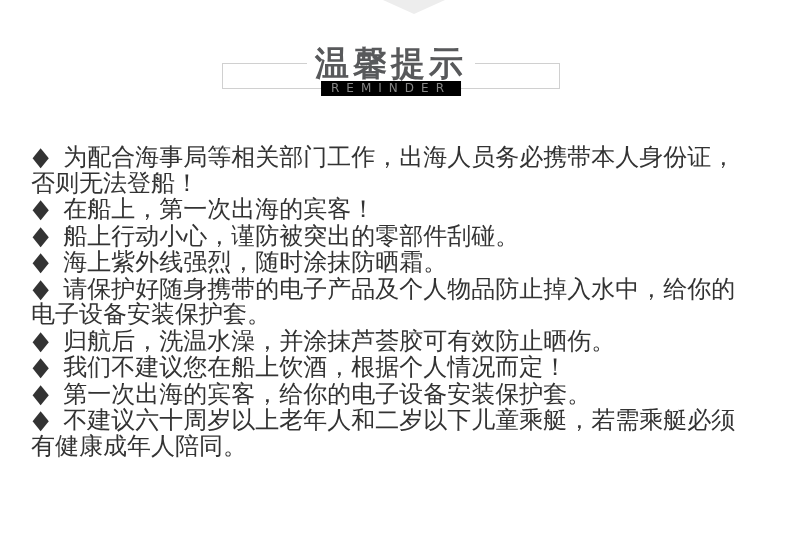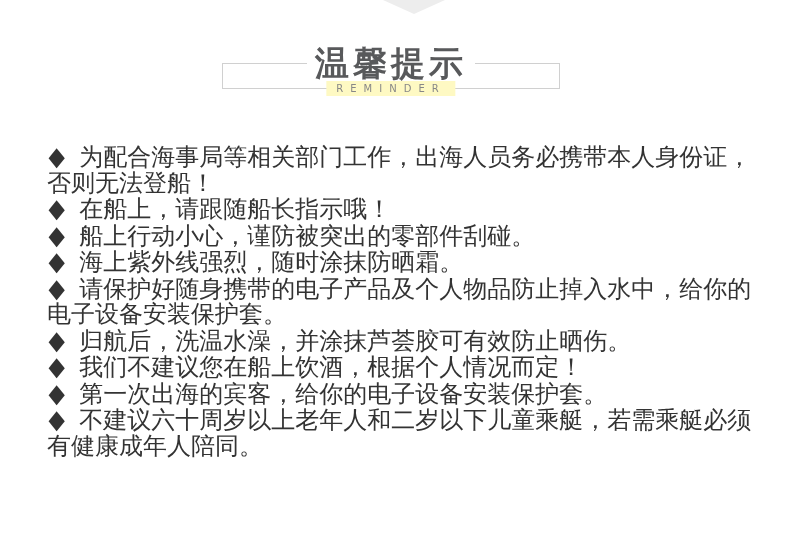--- a/index.html
+++ b/index.html
@@ -50,40 +50,39 @@
     line-height: 36px;
     font-weight: 700;
     letter-spacing: 4px;
     color: #58595b;
   }
   .header-subtitle {
     position: absolute;
     left: 50%;
     bottom: -8px;
     transform: translateX(-50%);
-    background: #fef9c3;
+    background: #000000;
     padding: 0 10px;
     white-space: nowrap;
-    font-size: 10px;
+    font-size: 12px;
     line-height: 15px;
     letter-spacing: 7px;
     color: #878787;
     text-align: right;
   }
   
   .notice {
     position: absolute;
     left: 31px;
     top: 144px;
     width: 714px;
     color: #333333;
     font-size: 24px;
     line-height: 25.5px;
     text-align: left;
-    margin-left: 16px;
   }
   .notice p.item {
     margin: 0;
     padding: 0;
   }
   .notice .bullet {
     display: inline-block;
     font-size: 25px;
     line-height: 25.5px;
     margin-right: 13px;
@@ -101,21 +100,21 @@
 
   <div class="header-box">
     <div class="header-title">温馨提示</div>
     <div class="header-subtitle">REMINDER</div>
   </div>
 
   <div class="notice">
     <p class="item"><span class="bullet">◆</span><span class="item-text">为配合海事局等相关部门工作，出海人员务必携带本人身份证，否则无法登船！</span></p>
 
 
-    <p class="item"><span class="bullet">◆</span><span class="item-text">在船上，请跟随船长指示哦！</span></p>
+    <p class="item"><span class="bullet">◆</span><span class="item-text">在船上，第一次出海的宾客！</span></p>
 
 
     <p class="item"><span class="bullet">◆</span><span class="item-text">船上行动小心，谨防被突出的零部件刮碰。</span></p>
 
     <p class="item"><span class="bullet">◆</span><span class="item-text">海上紫外线强烈，随时涂抹防晒霜。</span></p>
 
     <p class="item"><span class="bullet">◆</span><span class="item-text">请保护好随身携带的电子产品及个人物品防止掉入水中，给你的电子设备安装保护套。</span></p>
 
     <p class="item"><span class="bullet">◆</span><span class="item-text">归航后，洗温水澡，并涂抹芦荟胶可有效防止晒伤。</span></p>
 

